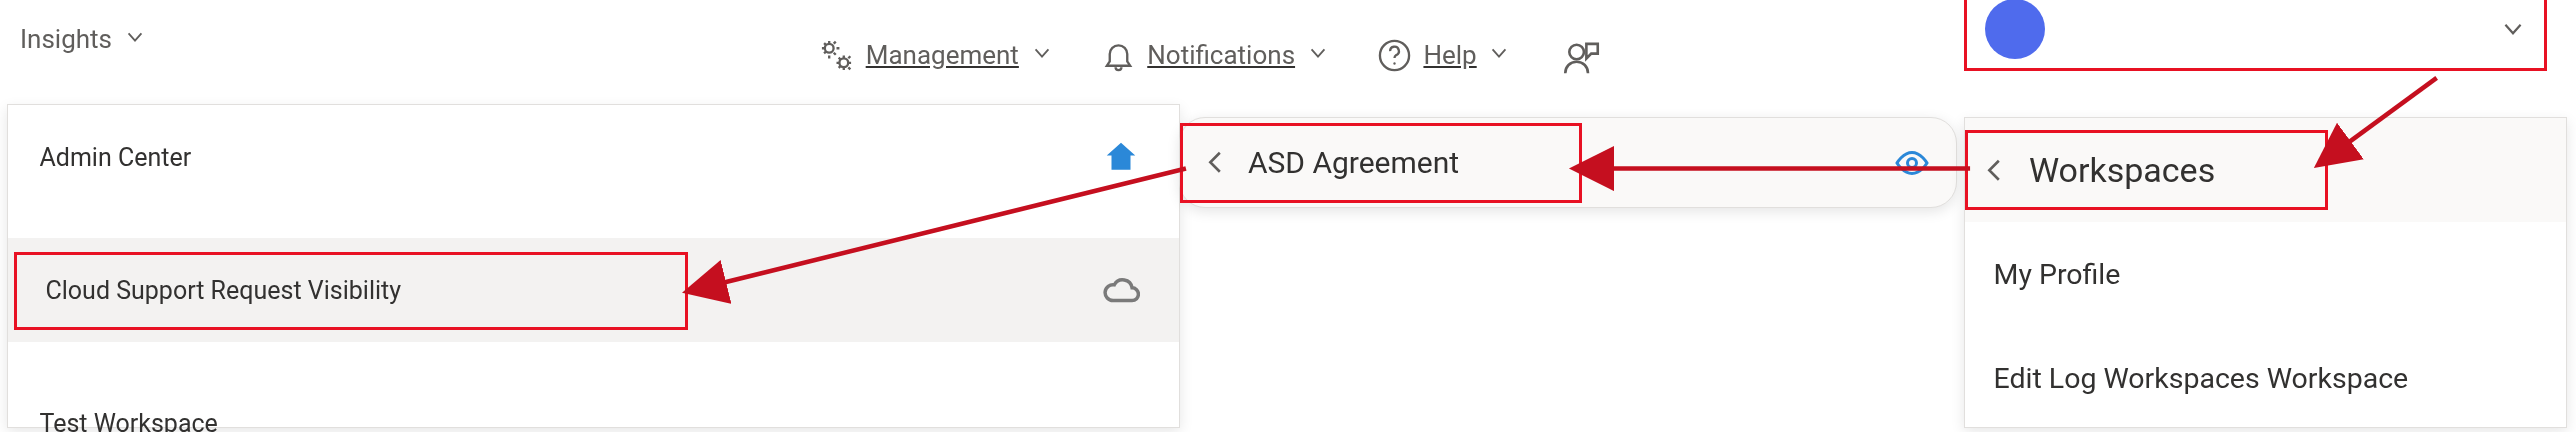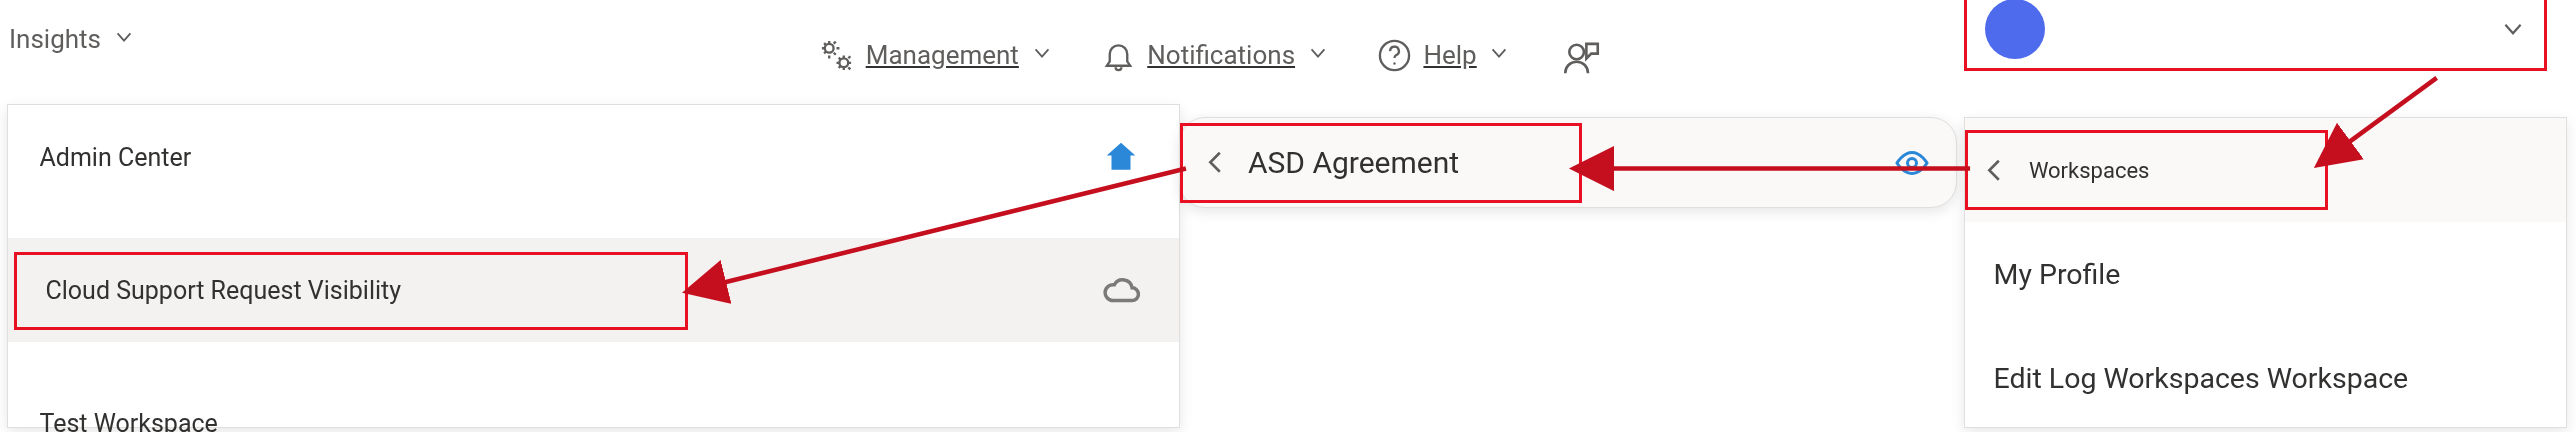--- a/index.html
+++ b/index.html
@@ -35,21 +35,21 @@
     position:absolute;
     top:0; left:0; right:0;
     height:78px;
     display:flex;
     align-items:center;
     gap:31px;
     padding:0 0 0 0;
   }
   .nav-left{
     display:flex; align-items:center; gap:6.5px;
-    padding-left:0;
+    padding-left:11px;
   }
   .nav-item{
     display:flex; align-items:center; gap:11.7px;
     color:var(--text-light);
     font-size:26px;
     cursor:pointer;
     padding:5.2px 9px;
     border-radius:2.6px;
   }
   .nav-item .ico{ width:35px; height:35px; display:flex; align-items:center; justify-content:center; }
@@ -320,21 +320,21 @@
 
 <div class="panel panel-right">
 
   <div class="prow header-row">
     <div class="hl-box-ws">
       <span class="chev-left">
         <svg viewBox="0 0 24 24">
             <polyline points="15 4 7 12 15 20"></polyline>
           </svg>
       </span>
-      <span class="txt" style="font-size:22px">Workspaces</span>
+      <span class="txt" style="font-size:34px">Workspaces</span>
     </div>
   </div>
 
   <div class="prow">
     <span class="txt">My Profile</span>
   </div>
 
   <div class="prow">
     <span class="txt">Edit Log Workspaces Workspace</span>
   </div>

